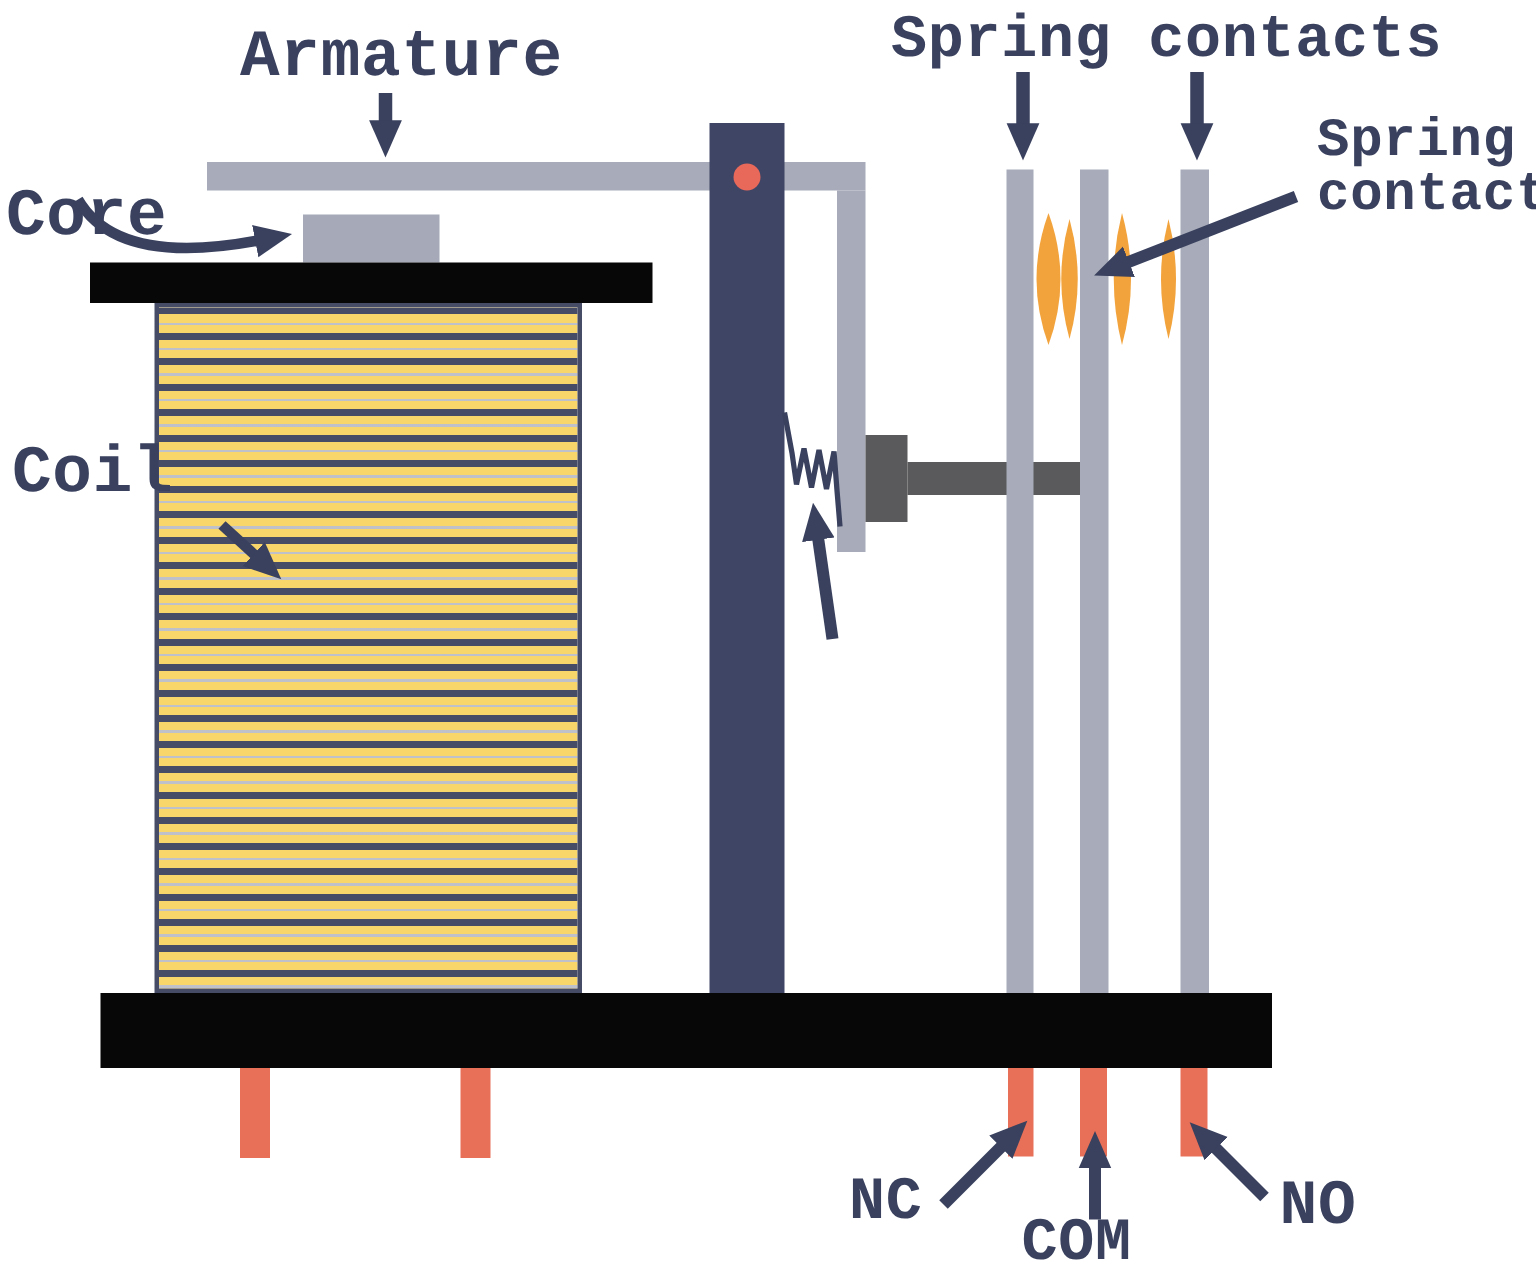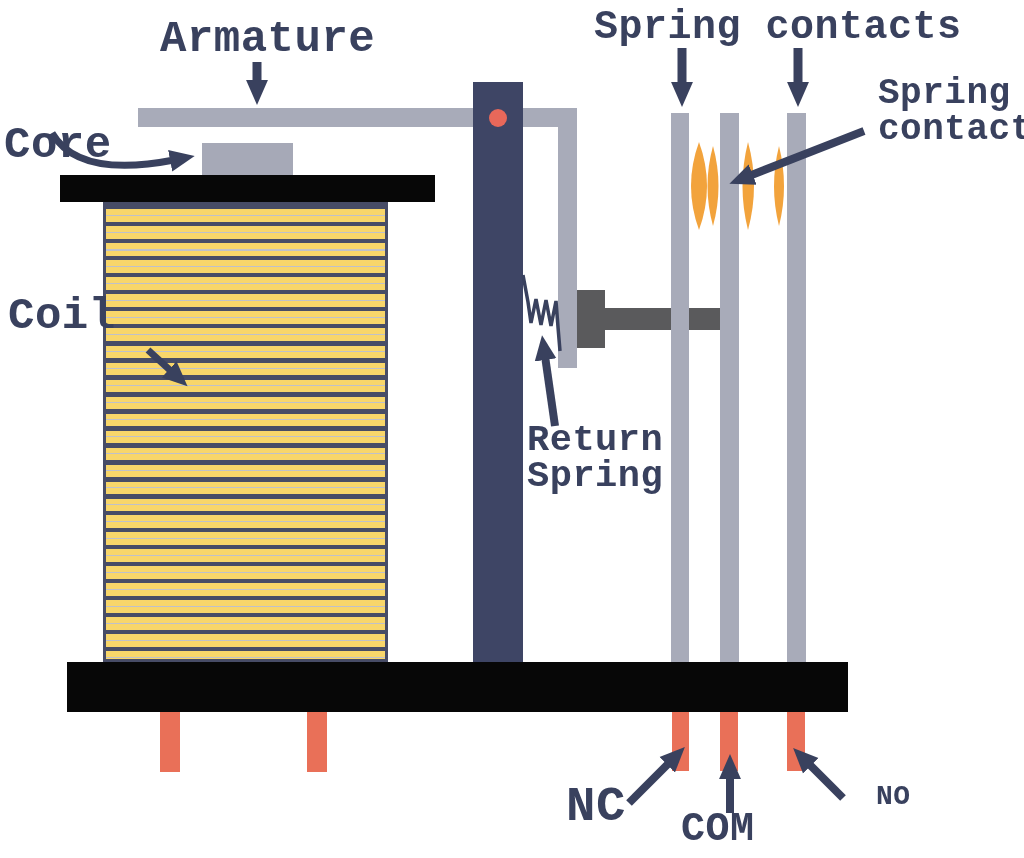--- a/index.html
+++ b/index.html
@@ -66,25 +66,23 @@
   <div class="shape salmon" style="left:672px;top:712px;width:17px;height:59px;"></div>
   <div class="shape salmon" style="left:720px;top:712px;width:18px;height:59px;"></div>
   <div class="shape salmon" style="left:787px;top:712px;width:18px;height:59px;"></div>
 
   <div class="label" style="left:160px;top:17px;font-size:44px;">Armature</div>
   <div class="label" style="left:4px;top:87px;font-size:44px;margin-top:36px;">Core</div>
   <div class="label" style="left:8px;top:294px;font-size:44px;text-align:right;">Coil</div>
   <div class="label" style="left:594px;top:8px;font-size:40px;">Spring contacts</div>
   <div class="label" style="left:878px;top:76px;font-size:36px;line-height:36px;">Spring
 contact</div>
-  <div class="label" style="left:527px;top:422px;font-size:37px;line-height:36px;">Return
-Spring</div>
-  <div class="label" style="left:566px;top:783px;font-size:49px;">NC</div>
+  <div class="label" style="left:566px;top:783px;font-size:40px;">NC</div>
   <div class="label" style="left:681px;top:810px;font-size:40px;">COM</div>
-  <div class="label" style="left:876px;top:783px;font-size:28px;">NO</div>
+  <div class="label" style="left:853px;top:783px;font-size:42px;">NO</div>
 
   <svg id="overlay" width="1024" height="858" viewBox="0 0 1024 858">
     <defs>
       <marker id="ah" viewBox="0 0 10 10" refX="1.5" refY="5" markerWidth="26" markerHeight="26" orient="auto" markerUnits="userSpaceOnUse">
         <path class="arrowhead" d="M0,0.8 L9.6,5 L0,9.2 Z"></path>
       </marker>
     </defs>
 
     <path class="lens" d="M699,142 Q715,186 699,230 Q683,186 699,142 Z"></path>
     <path class="lens" d="M713,146 Q724,186 713,226 Q702,186 713,146 Z"></path>

